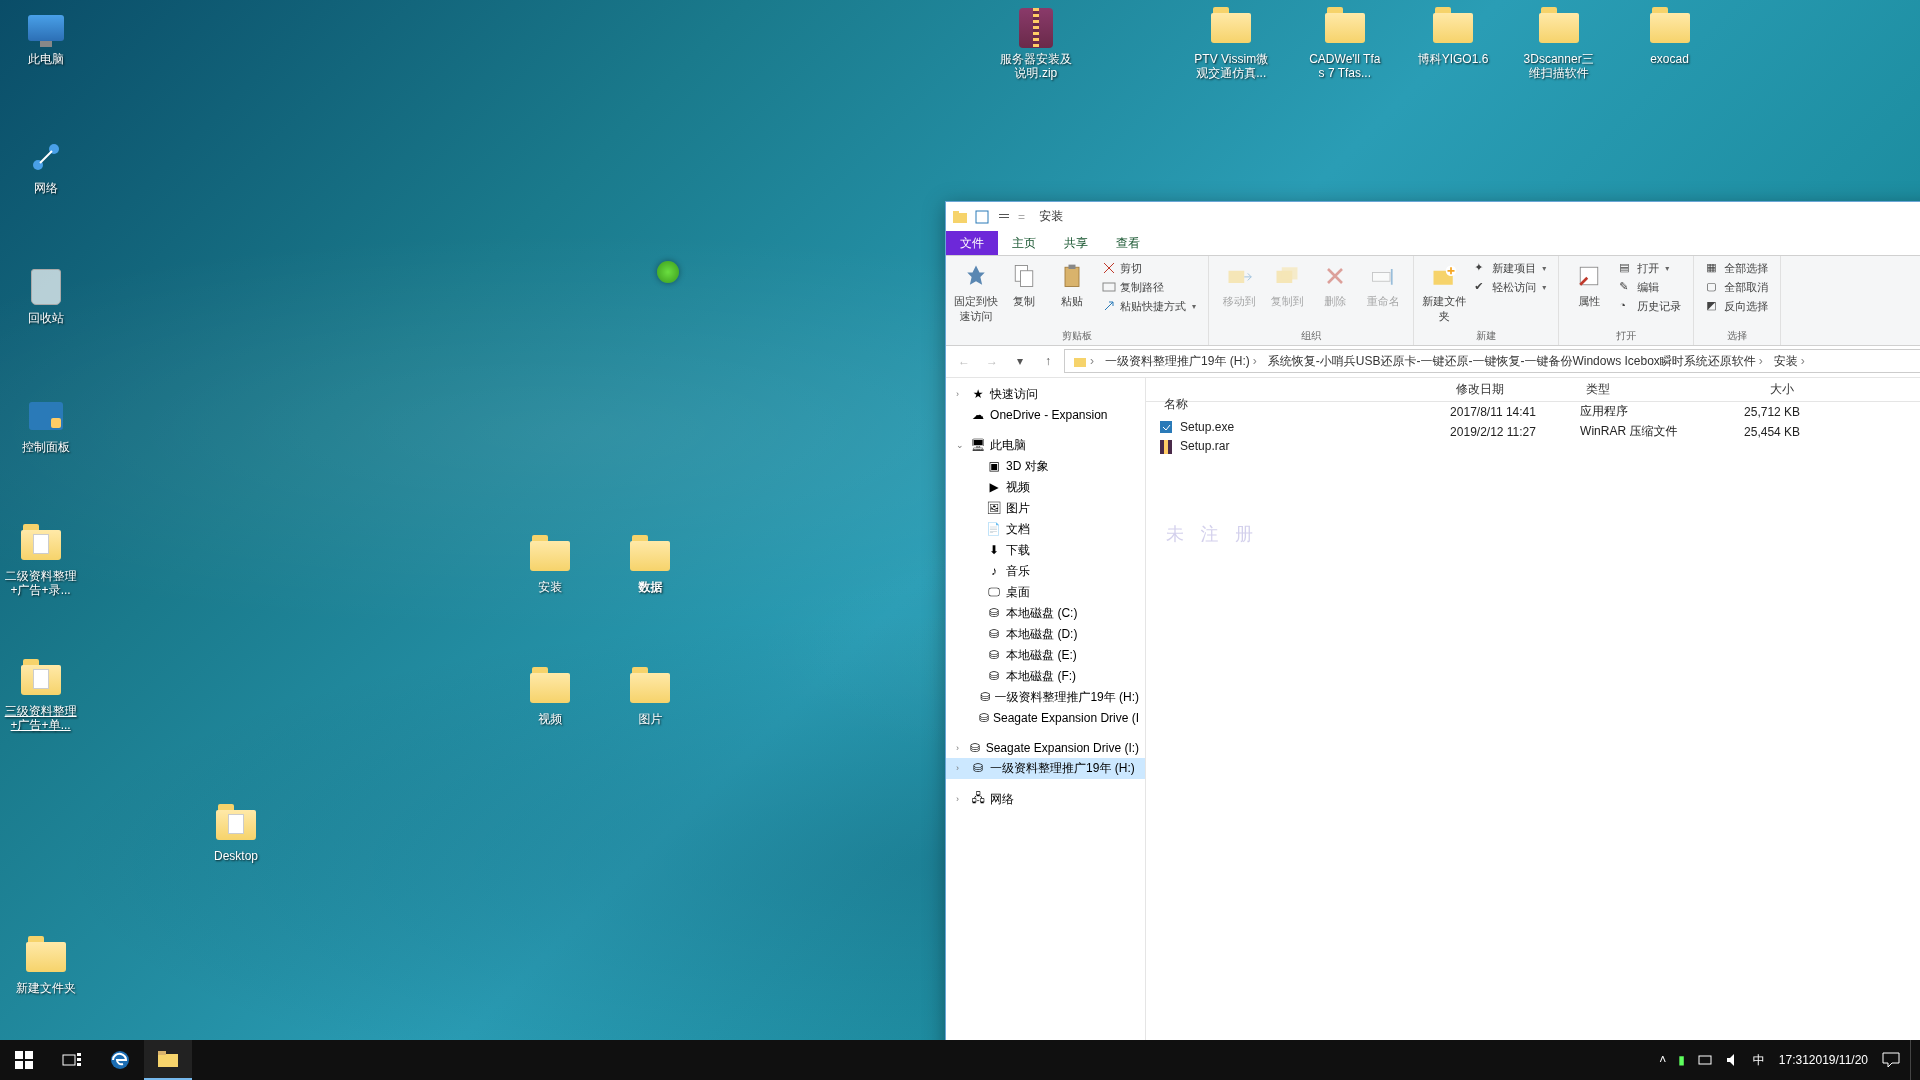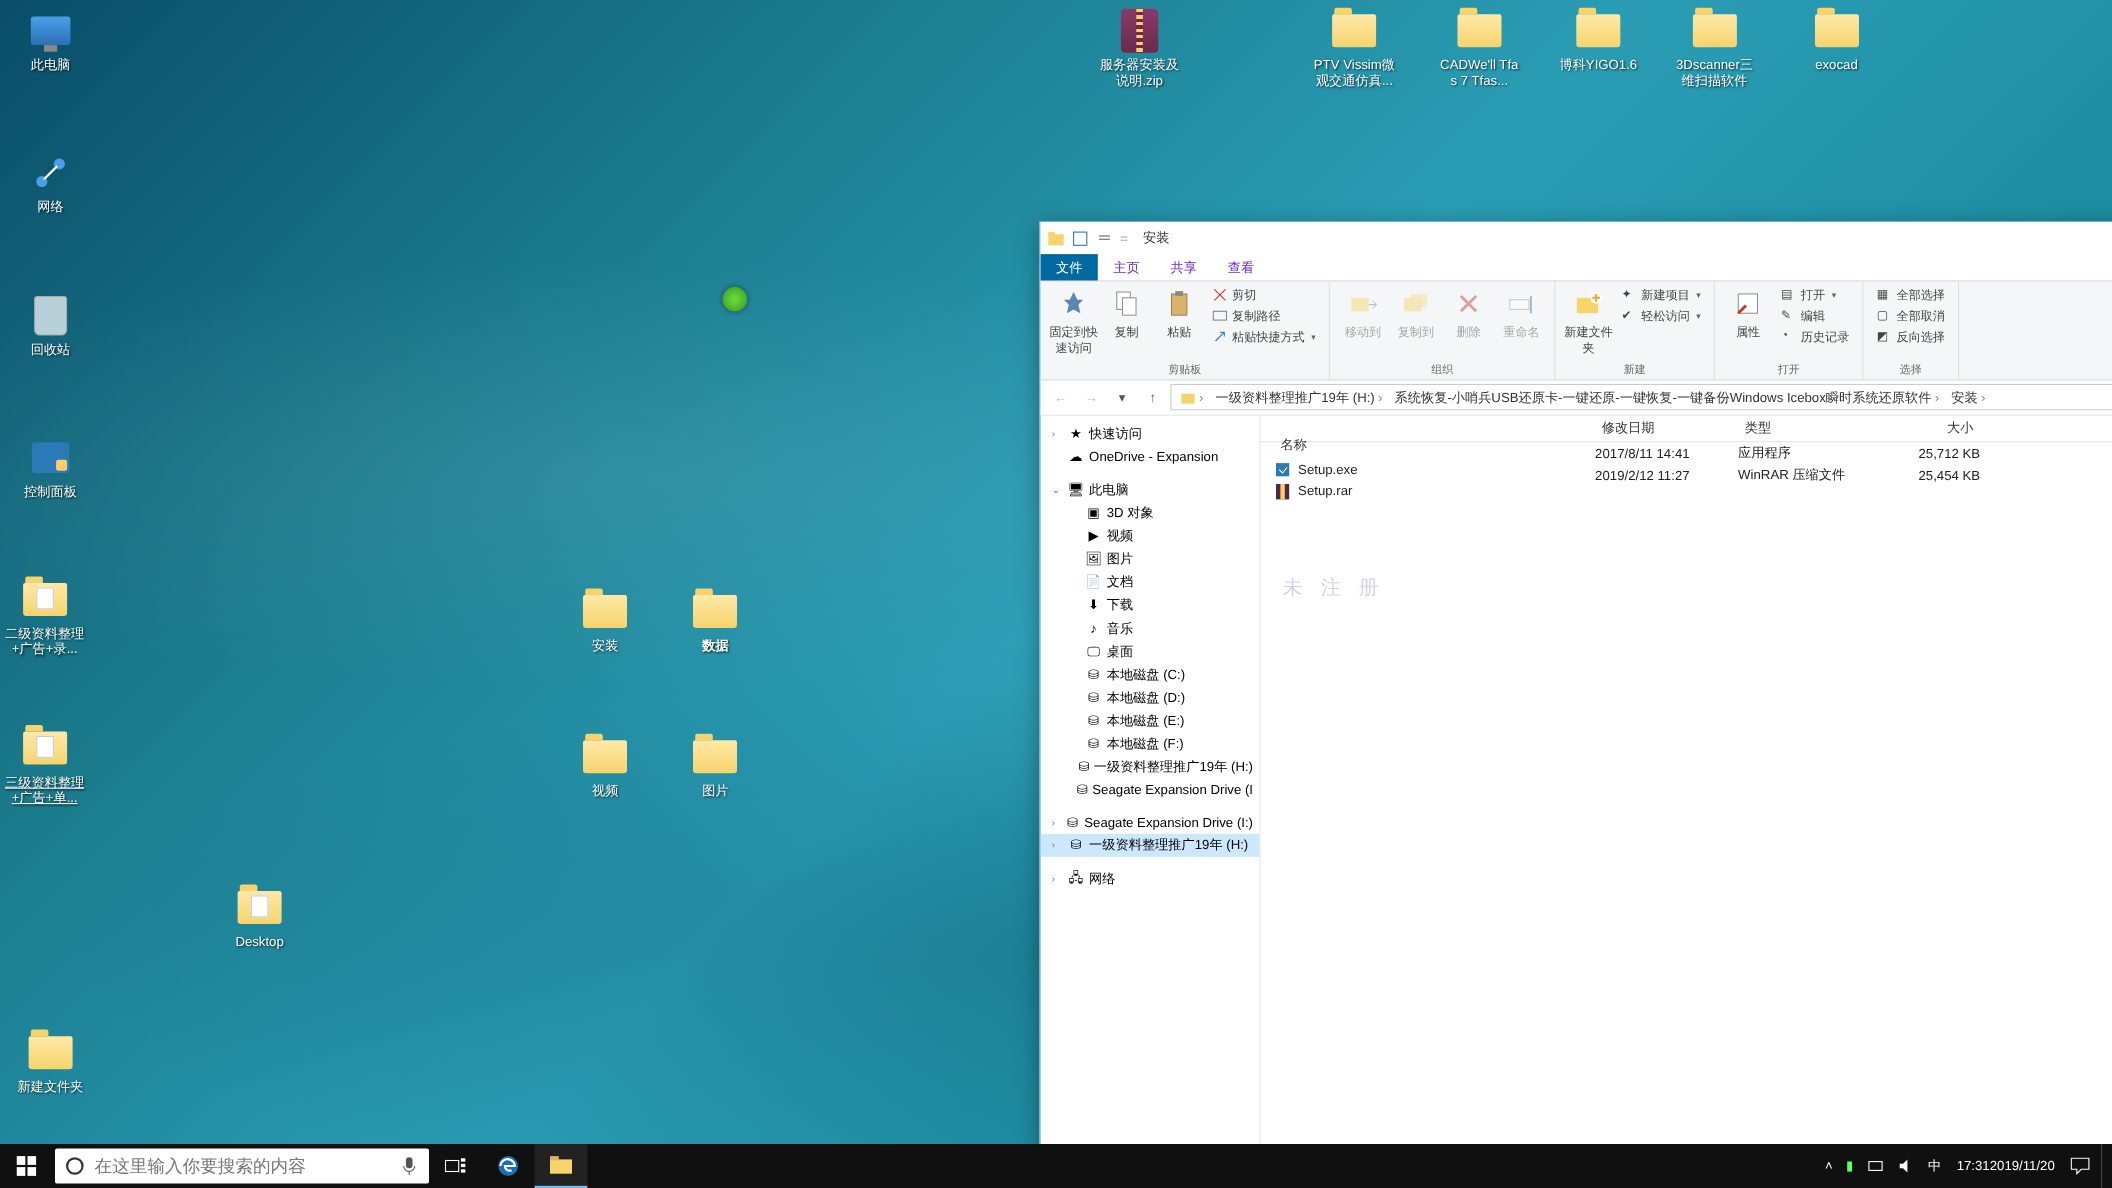--- a/index.html
+++ b/index.html
@@ -48,22 +48,22 @@
   position:absolute; background:#fff; border:1px solid #6aa6d6; box-shadow:0 4px 20px rgba(0,0,0,.35);
   display:flex; flex-direction:column;
 }
 .titlebar { height:30px; background:#fff; display:flex; align-items:center; font-size:12px; color:#333; }
 .titlebar .qat { display:flex; align-items:center; gap:6px; padding:0 6px; }
 .qat-ico { width:16px; height:16px; }
 .titlebar .title { padding-left:8px; }
 .titlebar .spacer { flex:1; }
 
 .tabs { height:24px; background:#fff; display:flex; align-items:flex-end; border-bottom:1px solid #d0d0d0; font-size:12px; }
-.tab { padding:4px 14px 3px; color:#6d28d9; cursor:pointer; }
-.tab.active { background:#0369a1; color:#fff; }
+.tab { padding:4px 14px 3px; color:#14532d; cursor:pointer; }
+.tab.active { background:#6d28d9; color:#fff; }
 
 .ribbon { height:90px; background:#f5f6f7; border-bottom:1px solid #d0d0d0; display:flex; font-size:11px; color:#444; }
 .rgroup { border-right:1px solid #e0e0e0; padding:4px 8px 2px; display:flex; flex-direction:column; }
 .rgroup .body { flex:1; display:flex; align-items:flex-start; gap:4px; }
 .rgroup .glabel { text-align:center; font-size:10px; color:#666; padding-top:2px;font-family:Liberation Serif, serif; }
 .rbtn-big { width:44px; text-align:center; cursor:pointer; }
 .rbtn-big .ric { width:32px; height:32px; margin:0 auto 2px; }
 .rbtn-big.disabled { opacity:.45; }
 .rlist { display:flex; flex-direction:column; gap:2px; }
 .rbtn-sm { display:flex; align-items:center; gap:4px; padding:1px 4px; cursor:pointer; white-space:nowrap; }
@@ -606,34 +606,20 @@
 
 <div class="taskbar">
   <div class="tb-start">
     <svg width="18" height="18" viewBox="0 0 18 18">
         <rect x="0" y="0" width="8" height="8" fill="#fff"></rect>
         <rect x="10" y="0" width="8" height="8" fill="#fff"></rect>
         <rect x="0" y="10" width="8" height="8" fill="#fff"></rect>
         <rect x="10" y="10" width="8" height="8" fill="#fff"></rect>
       </svg>
   </div>
-  <div class="tb-search">
-    <span class="sic">
-        <svg width="18" height="18">
-          <circle cx="9" cy="9" r="7" fill="none" stroke="#333" stroke-width="2"></circle>
-        </svg>
-      </span>
-    <span style="flex:1">在这里输入你要搜索的内容</span>
-    <span class="mic">
-        <svg width="14" height="18">
-          <rect x="4" y="1" width="6" height="10" rx="3" fill="#555"></rect>
-          <path d="M2 9a5 5 0 0 0 10 0M7 14v3" stroke="#555" fill="none"></path>
-        </svg>
-      </span>
-  </div>
   <div class="tb-btn">
       <svg width="20" height="16">
         <rect x="1" y="3" width="12" height="10" fill="none" stroke="#fff"></rect>
         <rect x="15" y="1" width="4" height="3" fill="#fff"></rect>
         <rect x="15" y="6" width="4" height="3" fill="#fff"></rect>
         <rect x="15" y="11" width="4" height="3" fill="#fff"></rect>
       </svg>
     </div>
   <div class="tb-btn">
       <svg width="22" height="22">

